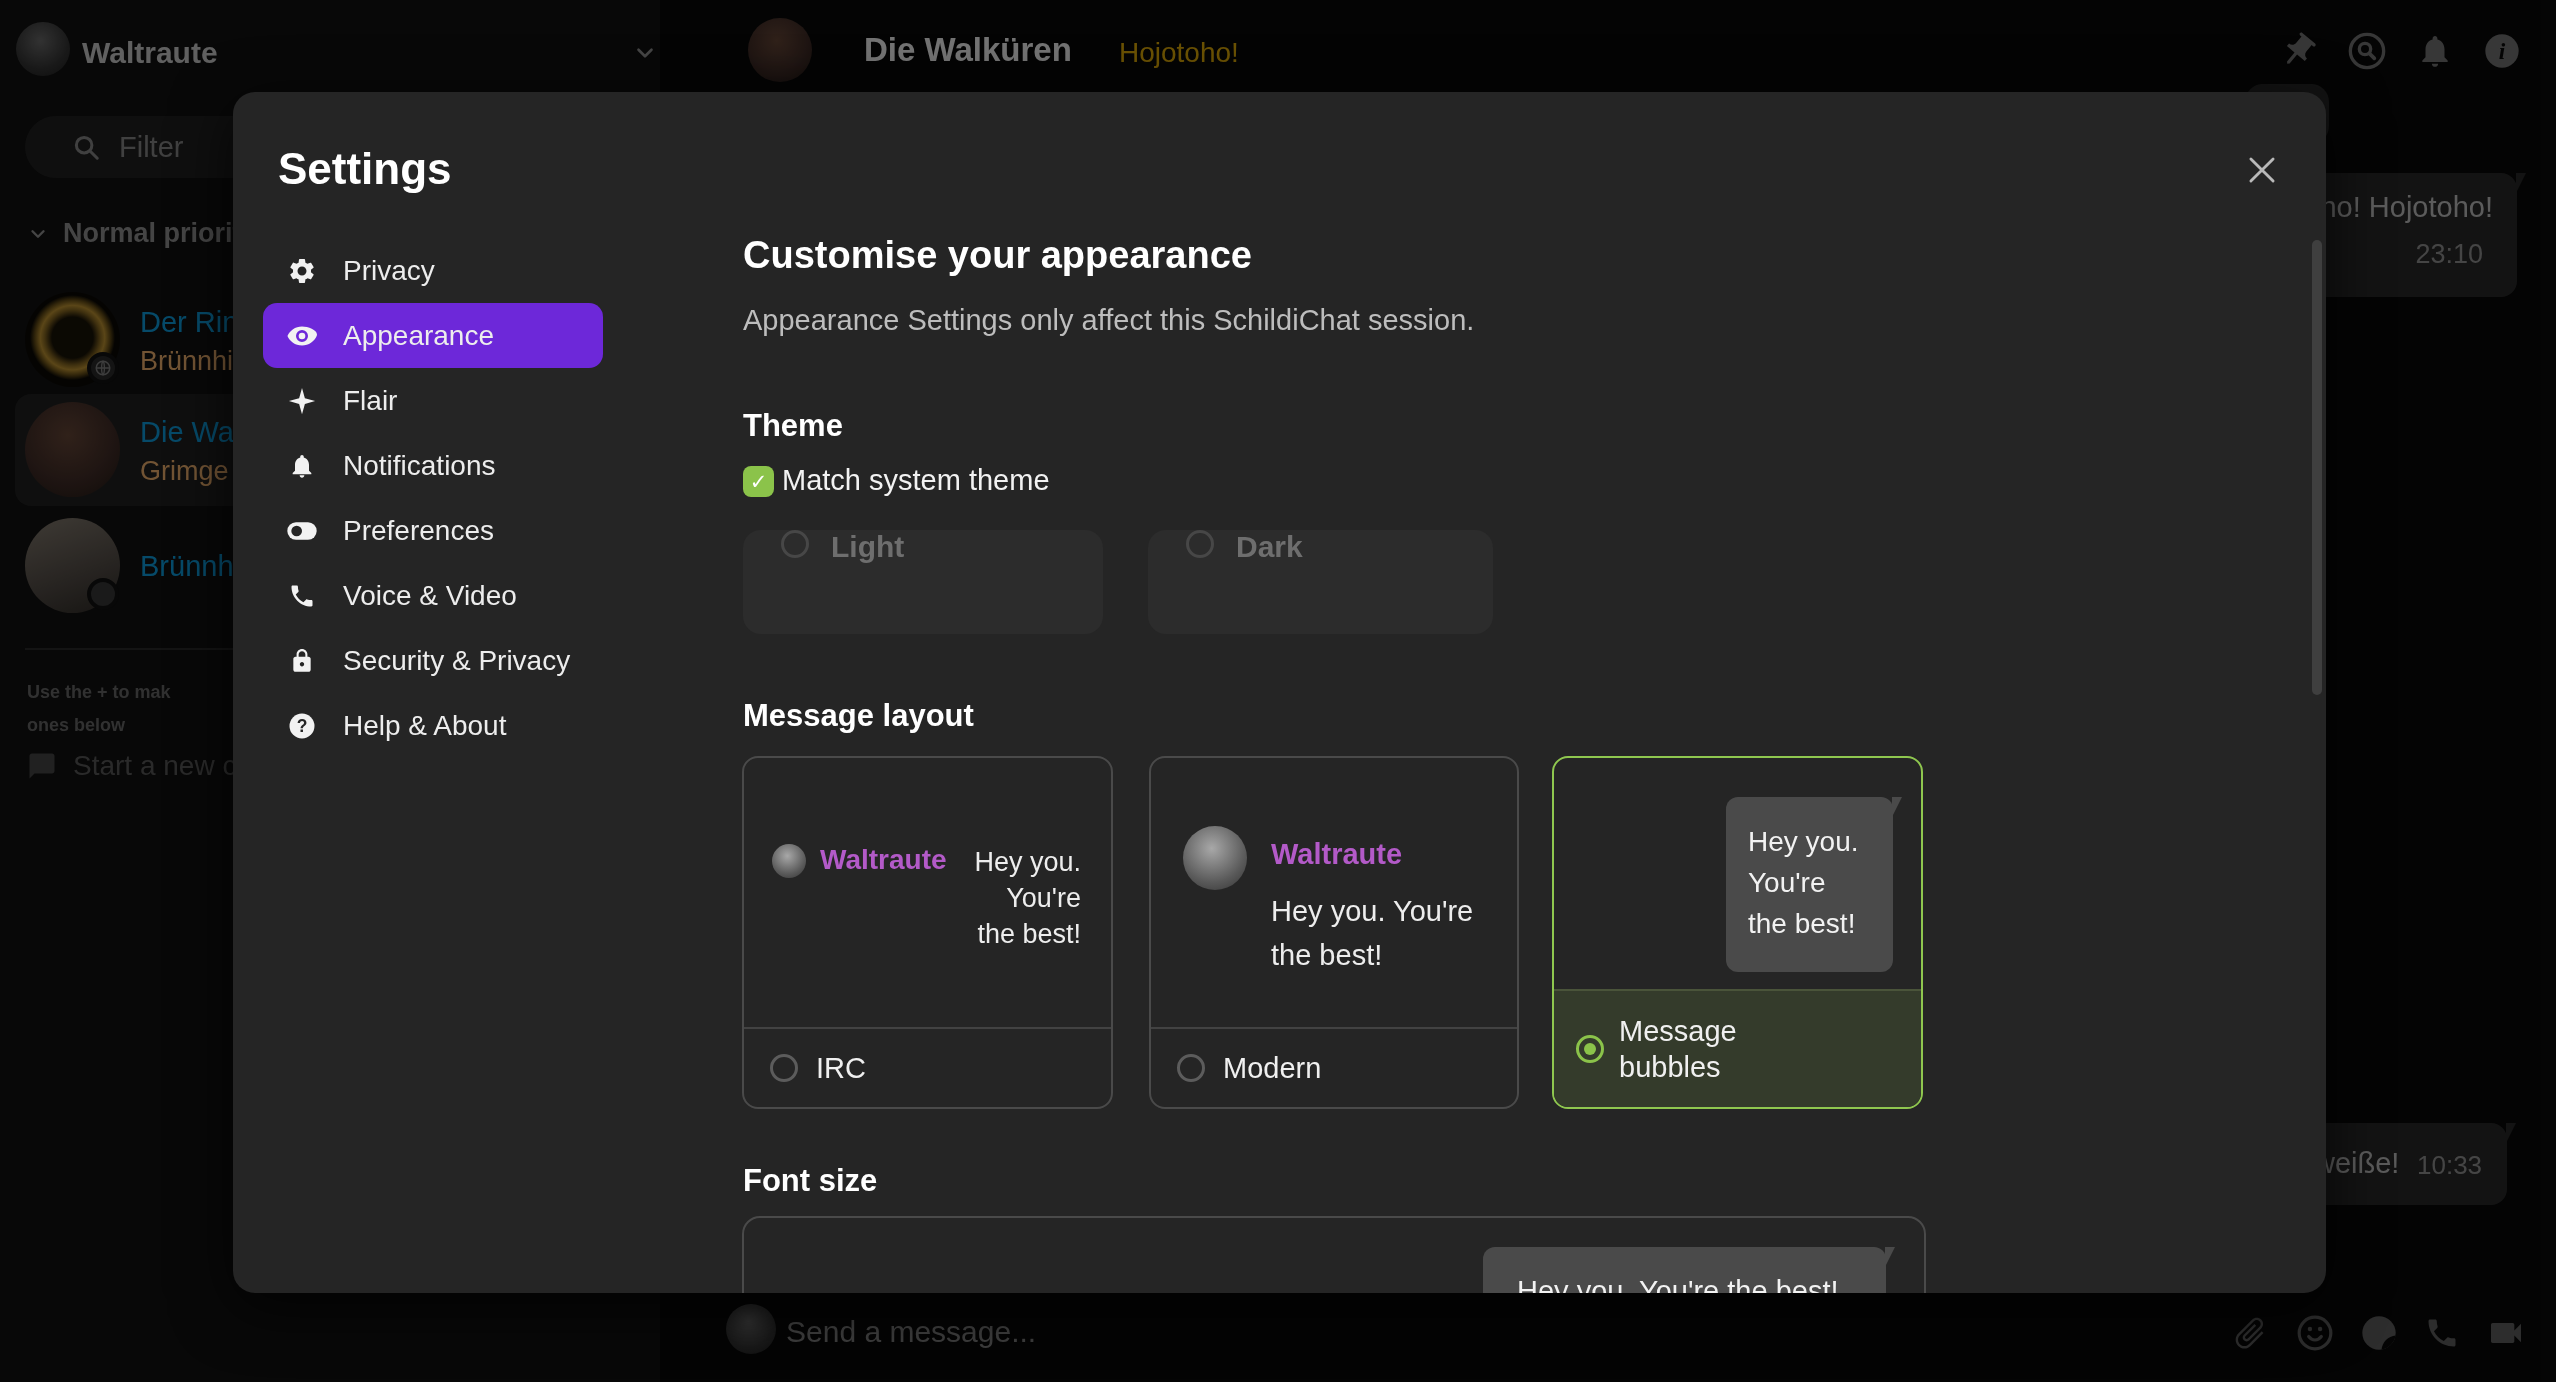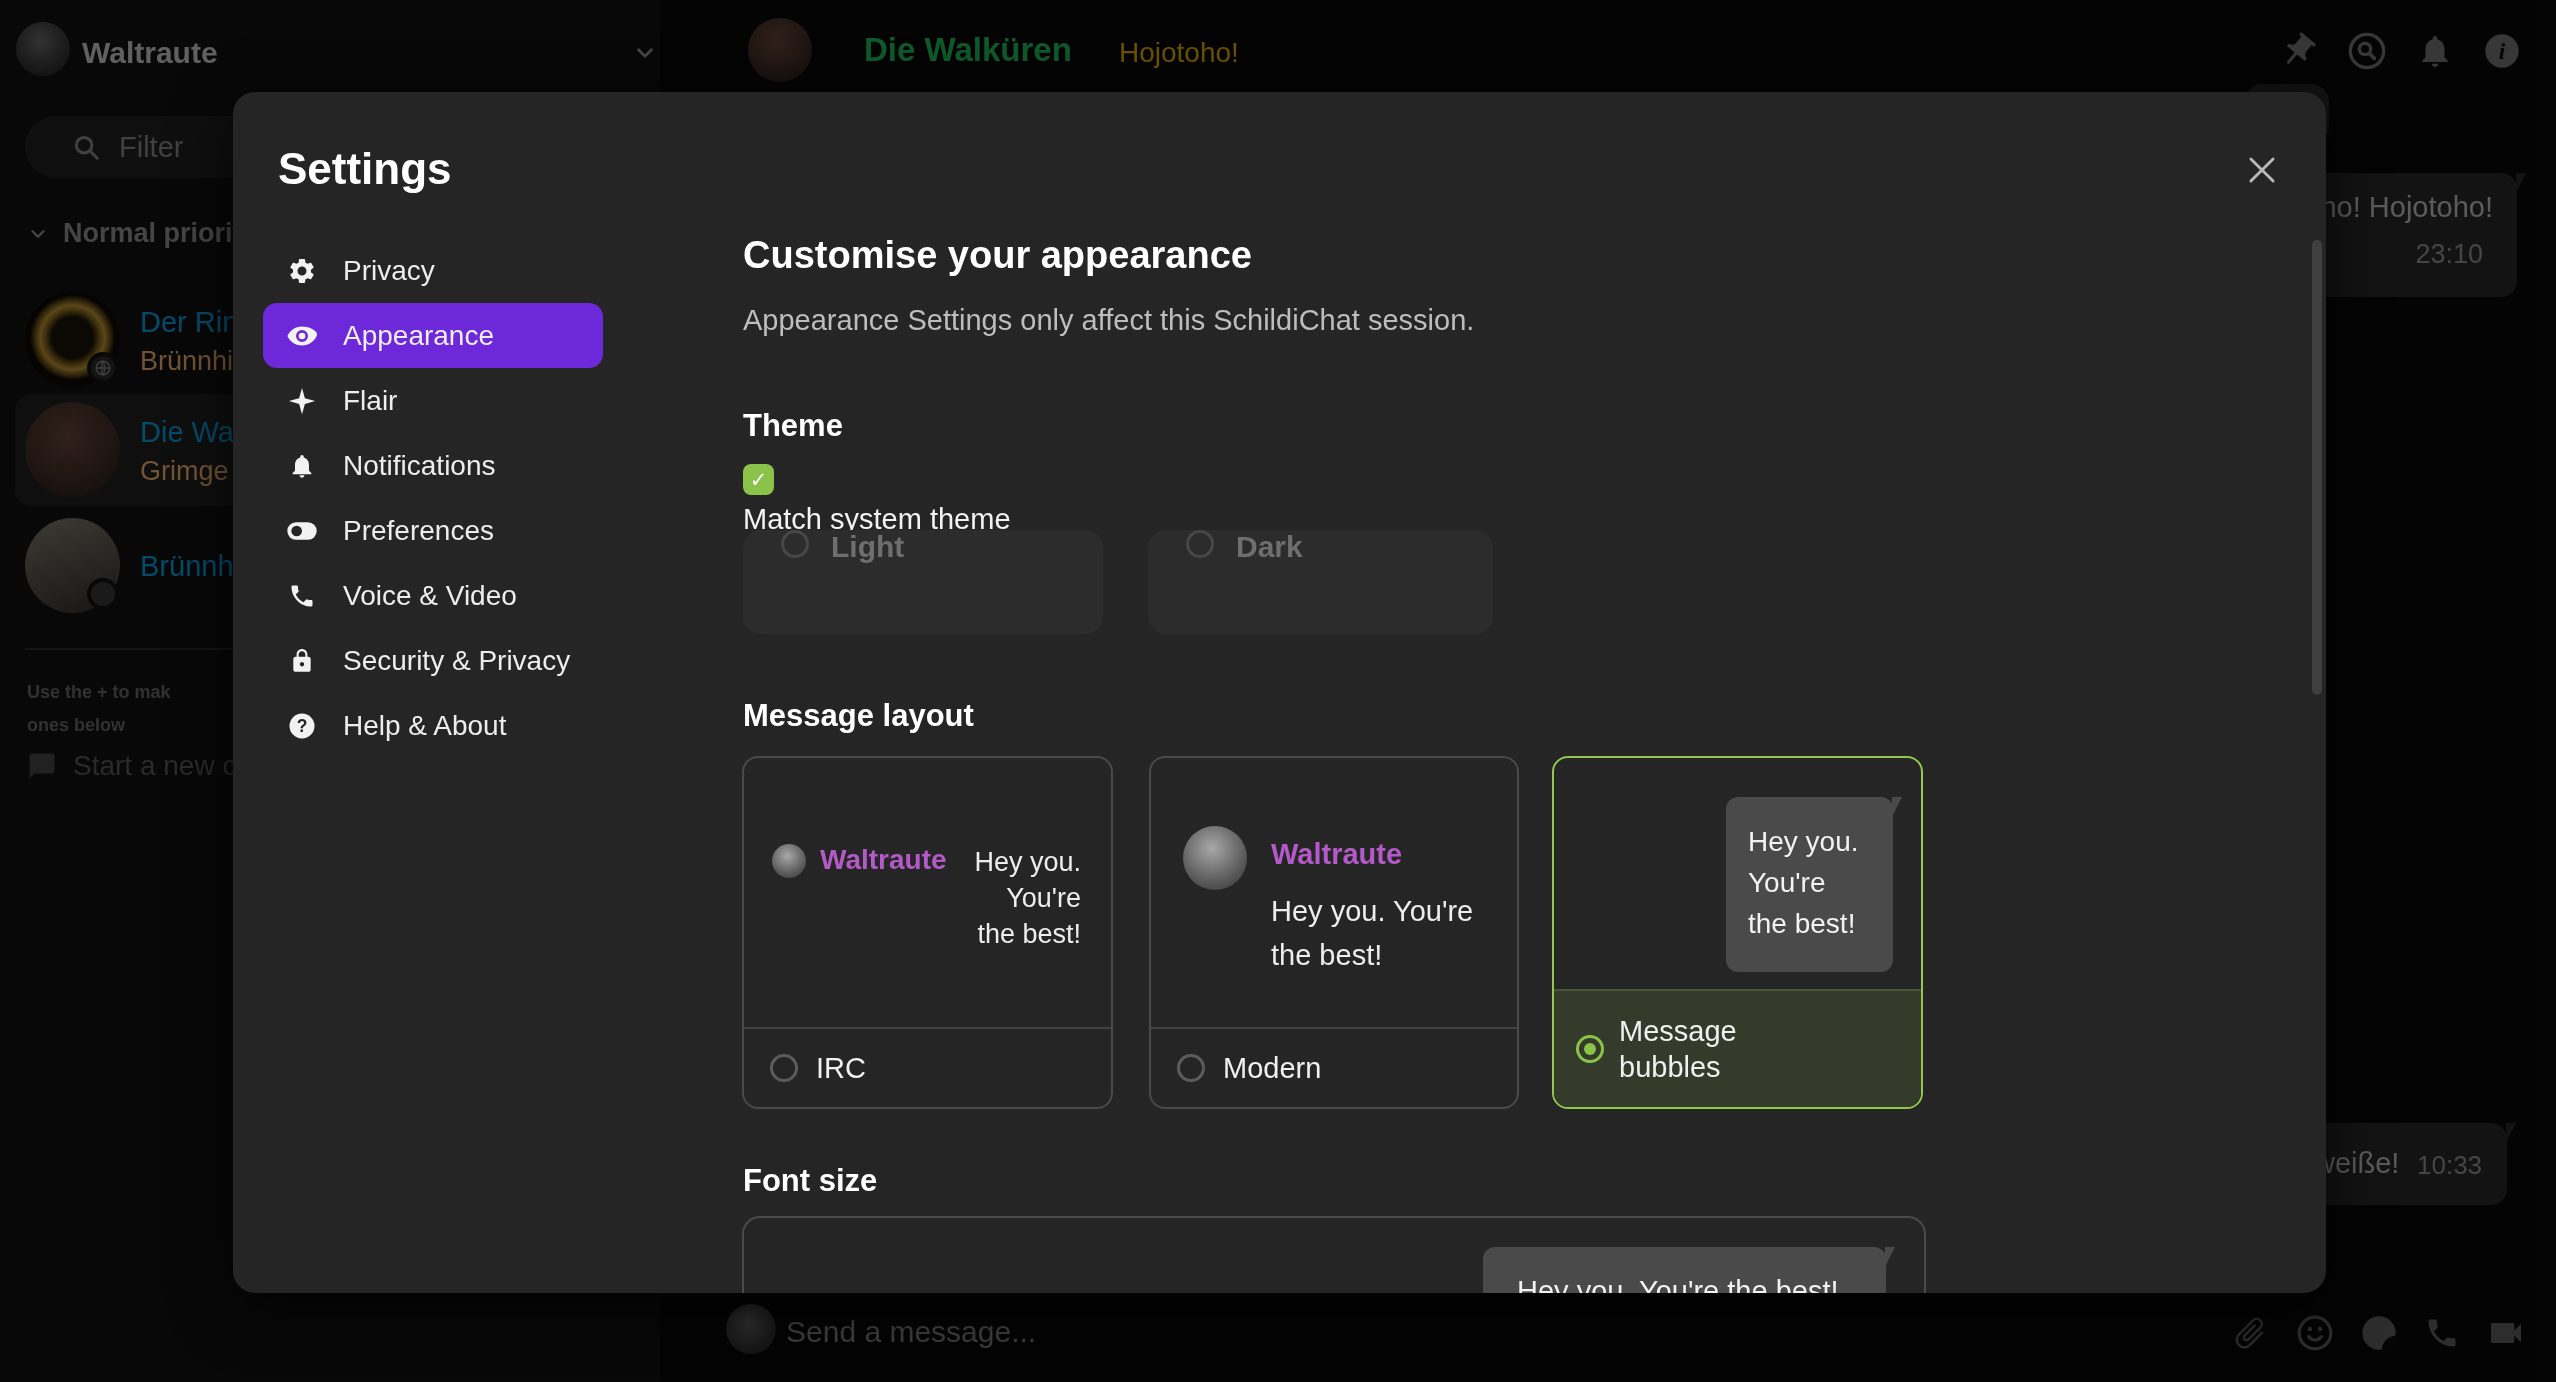--- a/index.html
+++ b/index.html
@@ -31,21 +31,21 @@
   .room .rsub { position:absolute; left:125px; top:62px; font-size:27px; color:#fdba74; }
   .room .badge { position:absolute; left:72px; top:68px; width:32px; height:32px; border-radius:50%; background:#2e2e2e; border:4px solid #121212; color:#888; display:flex; align-items:center; justify-content:center; }
   .room .badge.plain { background:#3a3a3a; }
   .sb-divider { position:absolute; left:25px; top:648px; width:610px; height:2px; background:#2e2e2e; }
   .sb-hint { position:absolute; left:27px; top:676px; font-size:18px; font-weight:600; color:#6e6e6e; line-height:33px; white-space:pre-line; }
   .sb-startchat { position:absolute; left:27px; top:750px; display:flex; align-items:center; gap:16px; color:#5e5e5e; }
   .sb-startchat span { font-size:28px; }
 
   
   .rh-avatar { position:absolute; left:748px; top:18px; width:64px; height:64px; }
-  .rh-title { position:absolute; left:864px; top:31px; font-size:33px; font-weight:700; color:#22c55e; }
+  .rh-title { position:absolute; left:864px; top:31px; font-size:33px; font-weight:700; color:#ffffff; }
   .rh-topic { position:absolute; left:1119px; top:37px; font-size:28px; color:#eab308; }
   .tb-btn { position:absolute; top:29px; width:44px; height:44px; color:#7a7a7a; display:flex; align-items:center; justify-content:center; }
 
   
   .bubble { position:absolute; background:#2c2c2c; border-radius:16px; }
   .bubble .notch { position:absolute; top:0; right:-9px; width:0; height:0; border-top:20px solid #2c2c2c; border-right:10px solid transparent; }
   .b1 { left:2240px; top:173px; width:277px; height:124px; }
   .b1 .bt { position:absolute; right:24px; top:18px; font-size:29px; color:#c9c9c9; white-space:nowrap; }
   .b1 .time { position:absolute; right:34px; top:66px; font-size:27px; color:#9a9a9a; }
   .b2 { left:2290px; top:1123px; width:217px; height:82px; }
@@ -65,21 +65,21 @@
   .m-title { position:absolute; left:45px; top:52px; font-size:44px; font-weight:700; color:#fff; }
   .m-close { position:absolute; left:2006px; top:55px; width:46px; height:46px; color:#b9b9b9; display:flex; align-items:center; justify-content:center; cursor:pointer; }
   .m-nav { position:absolute; left:30px; top:146px; width:340px; }
   .m-nav .item { height:65px; display:flex; align-items:center; padding-left:22px; border-radius:14px; color:#ededed; }
   .m-nav .item .nicon { width:34px; display:flex; justify-content:center; color:#f2f2f2; }
   .m-nav .item .nlabel { margin-left:24px; font-size:28px; }
   .m-nav .item.selected { background:#6d28d9; }
   .m-h2 { position:absolute; left:510px; top:142px; font-size:38px; font-weight:700; color:#fff; }
   .m-sub { position:absolute; left:510px; top:212px; font-size:29px; color:#bdbdbd; }
   .m-h3 { position:absolute; left:510px; font-size:31px; font-weight:700; color:#fff; }
-  .m-checkrow { position:absolute; left:510px; top:372px; display:flex; align-items:flex-start; gap:8px;flex-direction:column; }
+  .m-checkrow { position:absolute; left:510px; top:372px; display:flex; align-items:flex-end; gap:8px; }
   .checkbox { width:31px; height:31px; background:#8bc34a; border-radius:8px; color:#fff; display:flex; align-items:center; justify-content:center; font-size:21px; font-weight:700; }
   .checkbox::after { content:"✓"; }
   .m-checkrow .clabel { font-size:29px; color:#f2f2f2; }
   .theme-card { position:absolute; top:438px; height:104px; border-radius:18px; background:#2c2c2c; display:flex; align-items:flex-start; padding-left:38px; gap:22px; }
   .theme-card .tlabel { font-size:30px; font-weight:700; color:#6e6e6e; }
   .radio { width:28px; height:28px; border:3px solid #5c5c5c; border-radius:50%; flex:none; position:relative; }
   .radio.disabled { border-color:#474747; }
   .radio.checked { border-color:#8bc34a; }
   .radio.checked::after { content:""; position:absolute; inset:5px; background:#8bc34a; border-radius:50%; }
   .layout-card { position:absolute; top:664px; height:353px; border:2px solid #4a4a4a; border-radius:16px; overflow:hidden; display:flex; flex-direction:column; }

